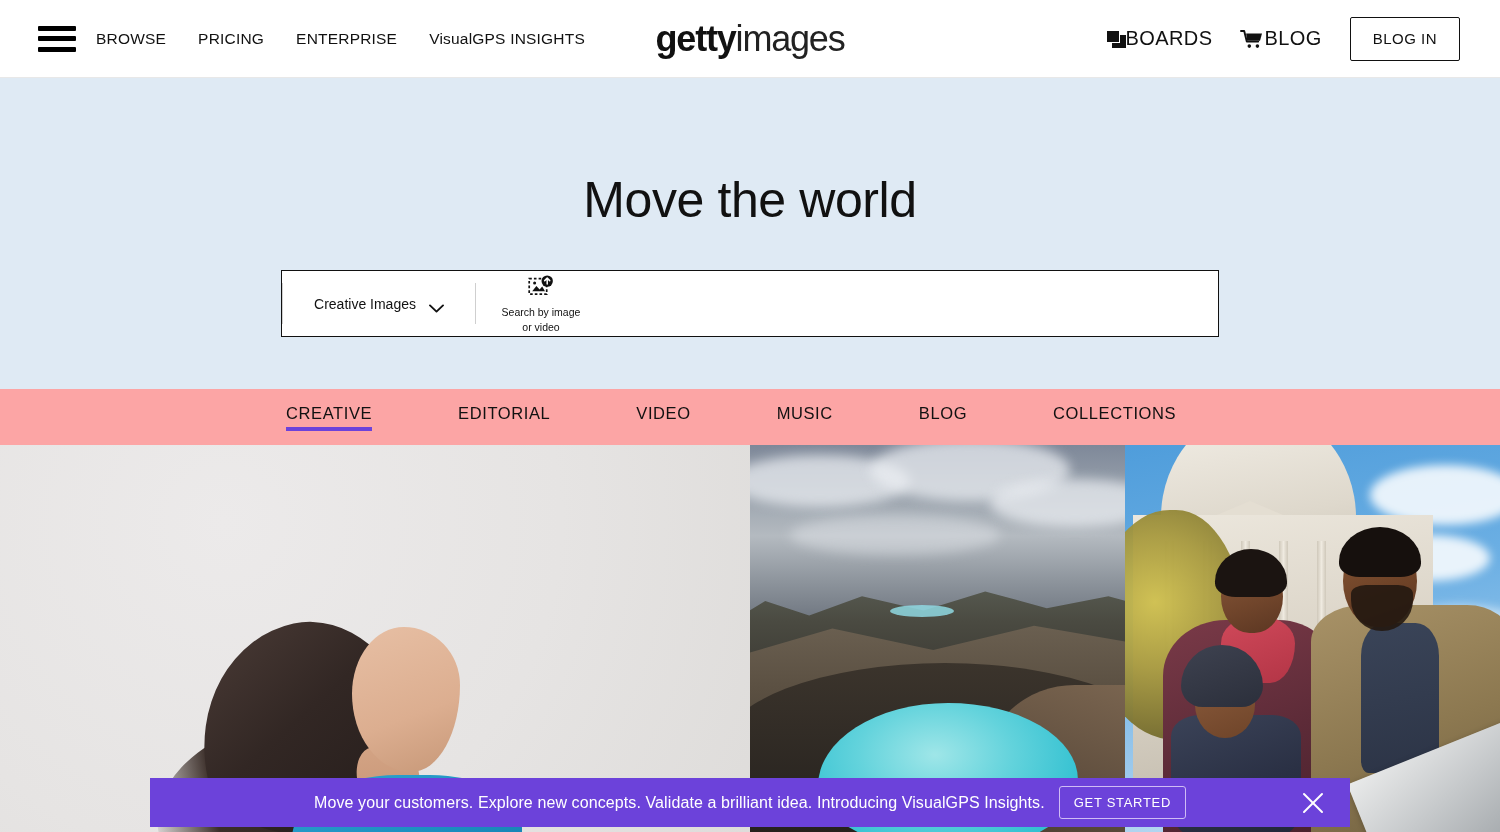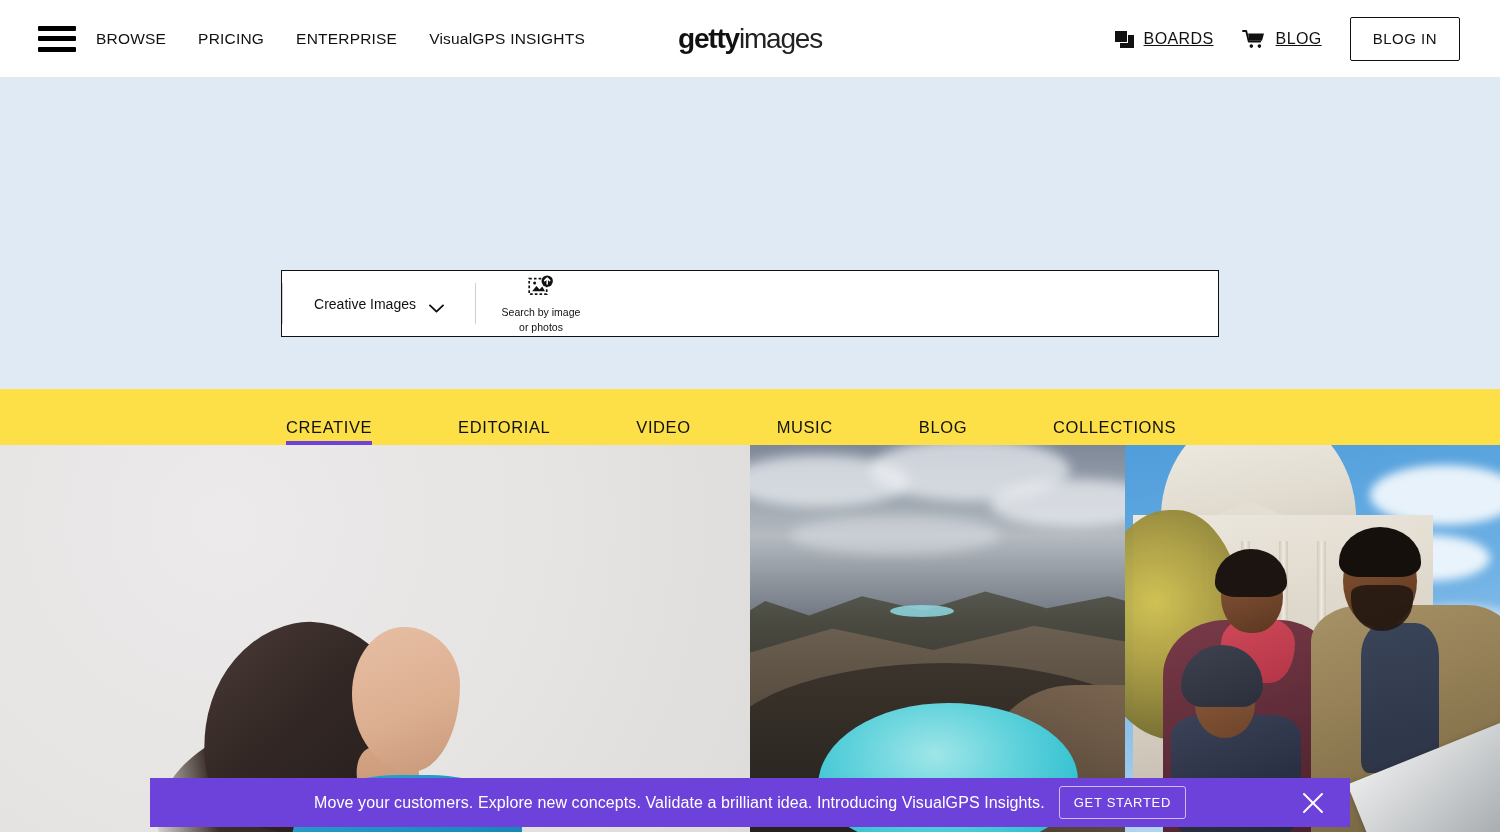--- a/index.html
+++ b/index.html
@@ -31,33 +31,33 @@
   .nav-link {
     font-size: 15.5px; letter-spacing: .2px; color: #111;
     margin-right: 32px; cursor: pointer; white-space: nowrap;
     font-weight: 400;
   }
   .nav-link.mixed { text-transform: none; }
 
   .logo {
     position: absolute; left: 50%; top: 50%;
     transform: translate(-50%, -50%);
-    font-size: 28px; letter-spacing: -1.2px; white-space: nowrap;
+    font-size: 36px; letter-spacing: -1.2px; white-space: nowrap;
     font-family: "Liberation Sans", sans-serif;
   }
   .logo .b { font-weight: 700; color: #111; }
   .logo .l { font-weight: 300; color: #222; }
 
   .nav-right {
     position: absolute; right: 40px; top: 50%;
     transform: translateY(-50%);
     display: flex; align-items: center;
   }
   .nav-icon-item { display: flex; align-items: center; margin-right: 28px; cursor: pointer; }
-  .nav-icon-item .label { font-size: 16px; letter-spacing: .4px; margin-left: 10px; color: #111; text-decoration: underline; }
+  .nav-icon-item .label { font-size: 20px; letter-spacing: .4px; color: #111; }
   .boards-icon { position: relative; width: 20px; height: 18px; }
   .boards-icon i {
     position: absolute; display: block;
     width: 14px; height: 13px; background: #111;
   }
   .boards-icon i.back { right: 0; bottom: 0; }
   .boards-icon i.front { left: 0; top: 0; border: 1.5px solid #fff; }
   .cart-icon { width: 24px; height: 20px; }
   .signin-btn {
     border: 1.5px solid #111; background: #fff;
@@ -103,22 +103,22 @@
   .img-search {
     width: 130px; display: flex; flex-direction: column;
     align-items: center; justify-content: center; cursor: pointer; gap: 3px;
   }
   .img-search .cap { font-size: 10.5px; line-height: 12px; text-align: center; color: #111; }
 
   
   .tabbar {
     position: absolute; top: 389px; left: 0;
     width: 1500px; height: 56px;
-    background: #fde047;
-    display: flex; align-items: flex-end;
+    background: #fca5a5;
+    display: flex; align-items: center;
   }
   .tabs { display: flex; width: 100%; padding-left: 286px; gap: 0; }
   .tab {
     font-size: 16.5px; letter-spacing: .6px; color: #111;
     cursor: pointer; padding-bottom: 8px; position: relative;
     margin-right: 86px; white-space: nowrap;
   }
   .tab.active::after {
     content: ""; position: absolute; left: 0; right: 0; bottom: 0;
     height: 4px; background: #6c42da;
@@ -359,20 +359,21 @@
           </svg>
         </span>
         <span class="label">BLOG</span>
       </div>
 
       <button class="signin-btn">BLOG IN</button>
     </div>
   </div>
 
   <div class="hero">
+    <div class="hero-title">Move the world</div>
 
     <div class="searchbar">
 
       <div class="divider"></div>
 
       <div class="dropdown">
         <span class="dd-label">Creative Images</span>
         <span class="chev">
           <svg viewBox="0 0 15 9" width="15" height="9" aria-hidden="true">
             <polyline points="1,1.4 7.5,7.6 14,1.4" fill="none" stroke="#111" stroke-width="1.9" stroke-linecap="round" stroke-linejoin="round"></polyline>
@@ -386,21 +387,21 @@
         <span>
           <svg viewBox="0 0 26 24" width="26" height="24" aria-hidden="true">
             <rect x="1.2" y="3.6" width="17.5" height="15.5" fill="none" stroke="#111" stroke-width="1.7" stroke-dasharray="2.6 2.1"></rect>
             <path d="M4.2 16.2 L8.4 10.9 L11.6 14.4 L14.2 11.6 L17.0 16.2 Z" fill="#111"></path>
             <circle cx="6.6" cy="8.1" r="1.5" fill="#111"></circle>
             <circle cx="19.2" cy="6.1" r="5.7" fill="#111"></circle>
             <path d="M19.2 3.1 L19.2 9.0 M16.7 5.6 L19.2 3.1 L21.7 5.6" fill="none" stroke="#fff" stroke-width="1.5" stroke-linecap="round" stroke-linejoin="round"></path>
           </svg>
         </span>
         <span class="cap">Search by image</span>
-        <span class="cap">or photos</span>
+        <span class="cap">or video</span>
       </div>
     </div>
   </div>
 
   <div class="tabbar">
     <div class="tabs">
       <div class="tab active">CREATIVE</div>
       <div class="tab">EDITORIAL</div>
       <div class="tab">VIDEO</div>
       <div class="tab">MUSIC</div>

